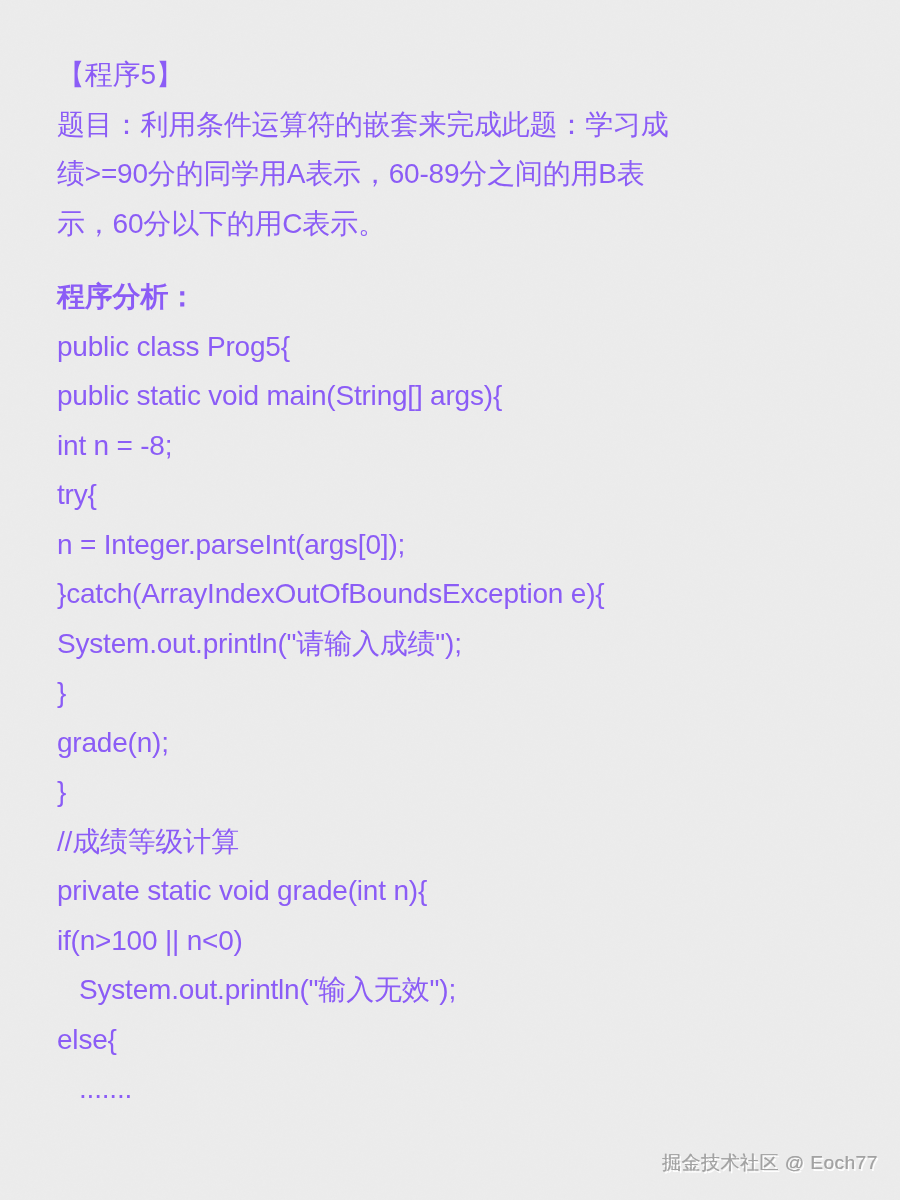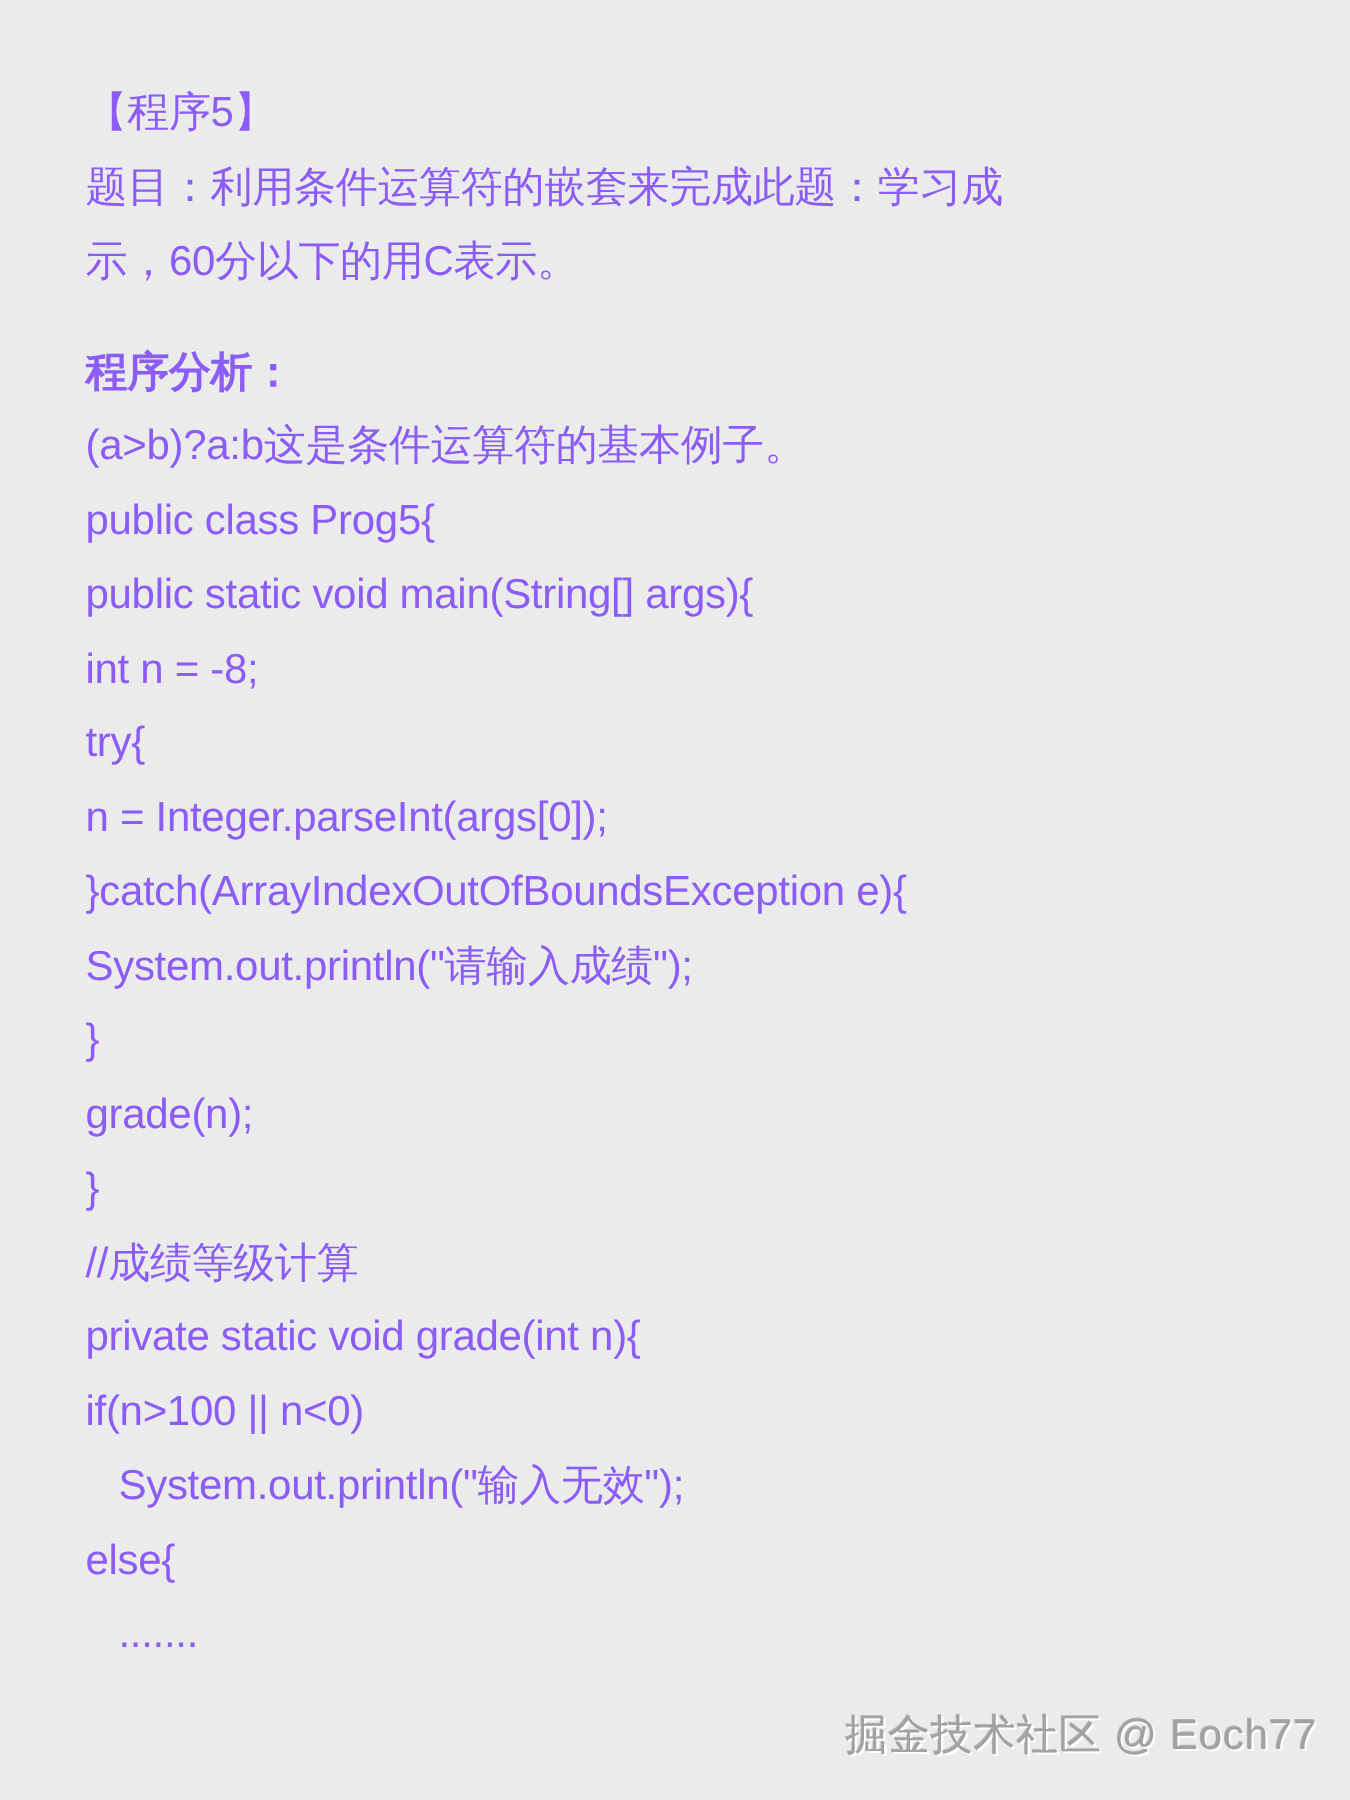--- a/index.html
+++ b/index.html
@@ -38,21 +38,21 @@
     white-space: pre;
   }
   .line.bold { font-weight: 700; margin-top: 24px; }
   .line.indent-1 { padding-left: 22px; }
   .prefix-bold { font-weight: 400; }
   .watermark {
     position: absolute;
     right: 22px;
     bottom: 24px;
     z-index: 2;
-    font-size: 28px;
+    font-size: 19px;
     letter-spacing: 0.5px;
     color: #a2a2a2;
     text-shadow: 1.5px 1.5px 0 rgba(255,255,255,0.95), -0.5px -0.5px 0 rgba(110,110,110,0.45);
   }
 </style>
 </head>
 <body>
 
 <svg class="texture-svg" xmlns="http://www.w3.org/2000/svg" width="900" height="1200">
   <filter id="paperNoise" x="0" y="0" width="100%" height="100%">
@@ -62,23 +62,23 @@
               0 0 0 0 0.86
               0.35 0.35 0.35 0 0"></feColorMatrix>
   </filter>
   <rect width="900" height="1200" fill="#eaeaea"></rect>
   <rect width="900" height="1200" filter="url(#paperNoise)" opacity="0.55"></rect>
 </svg>
 
 <div class="content" id="lines-container">
     <div class="line">【程序5】</div>
     <div class="line"><span class="prefix-bold">题目：</span><span>利用条件运算符的嵌套来完成此题：学习成</span></div>
+    <div class="line">绩&gt;=90分的同学用A表示，60-89分之间的用B表</div>
     <div class="line">示，60分以下的用C表示。</div>
     <div class="line bold">程序分析：</div>
-    <div class="line">(a&gt;b)?a:b这是条件运算符的基本例子。</div>
     <div class="line">public class Prog5{</div>
     <div class="line">public static void main(String[] args){</div>
     <div class="line">int n = -8;</div>
     <div class="line">try{</div>
     <div class="line">n = Integer.parseInt(args[0]);</div>
     <div class="line">}catch(ArrayIndexOutOfBoundsException e){</div>
     <div class="line">System.out.println("请输入成绩");</div>
     <div class="line">}</div>
     <div class="line">grade(n);</div>
     <div class="line">}</div>

